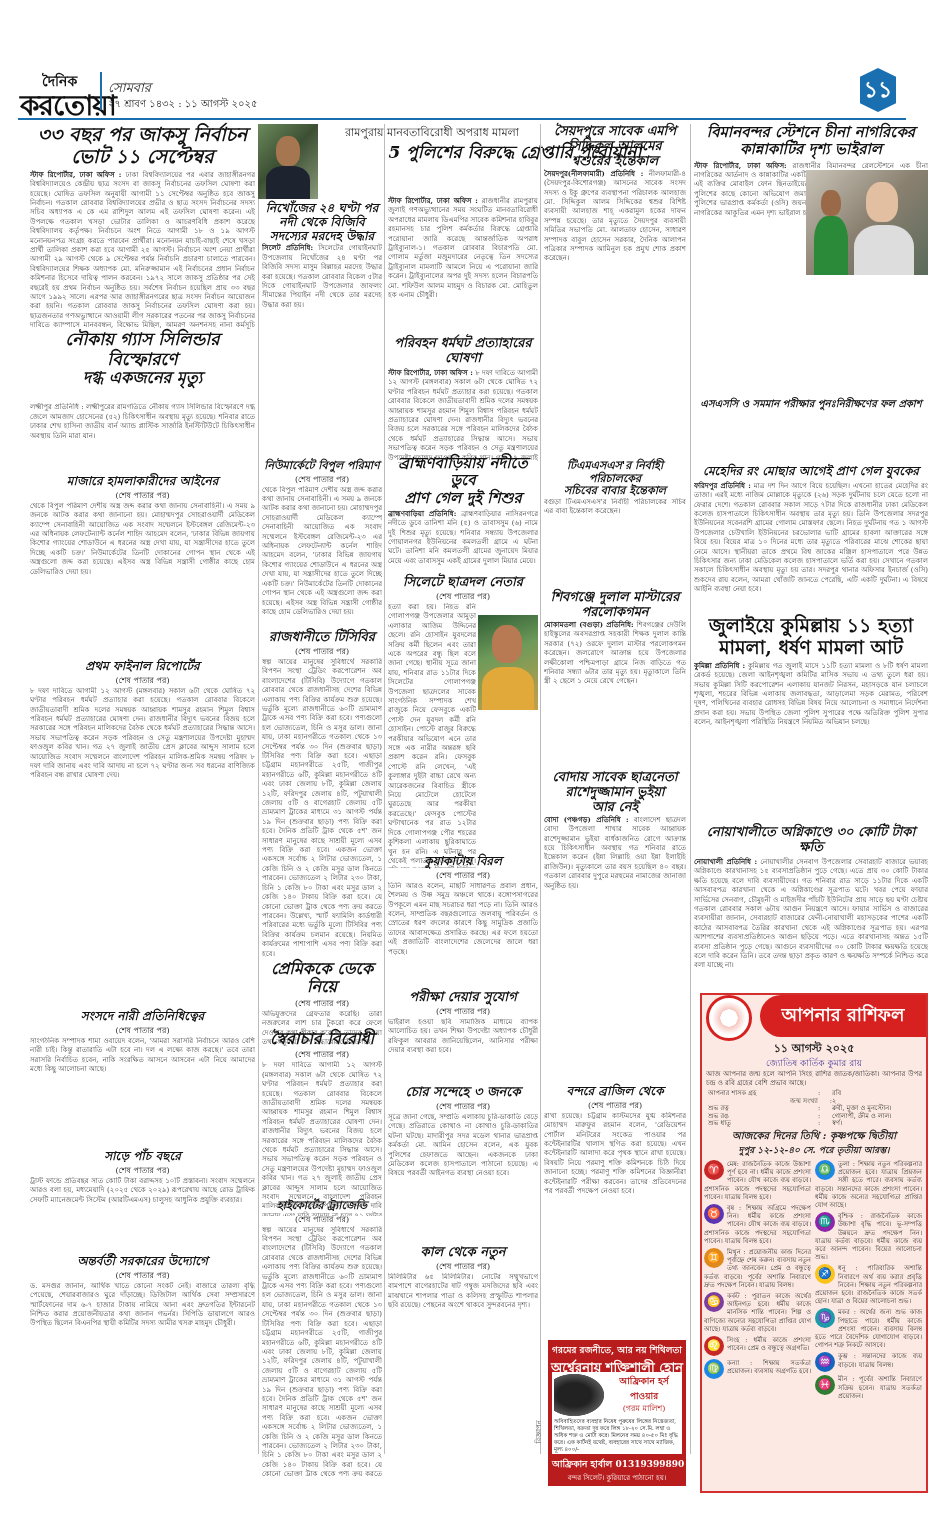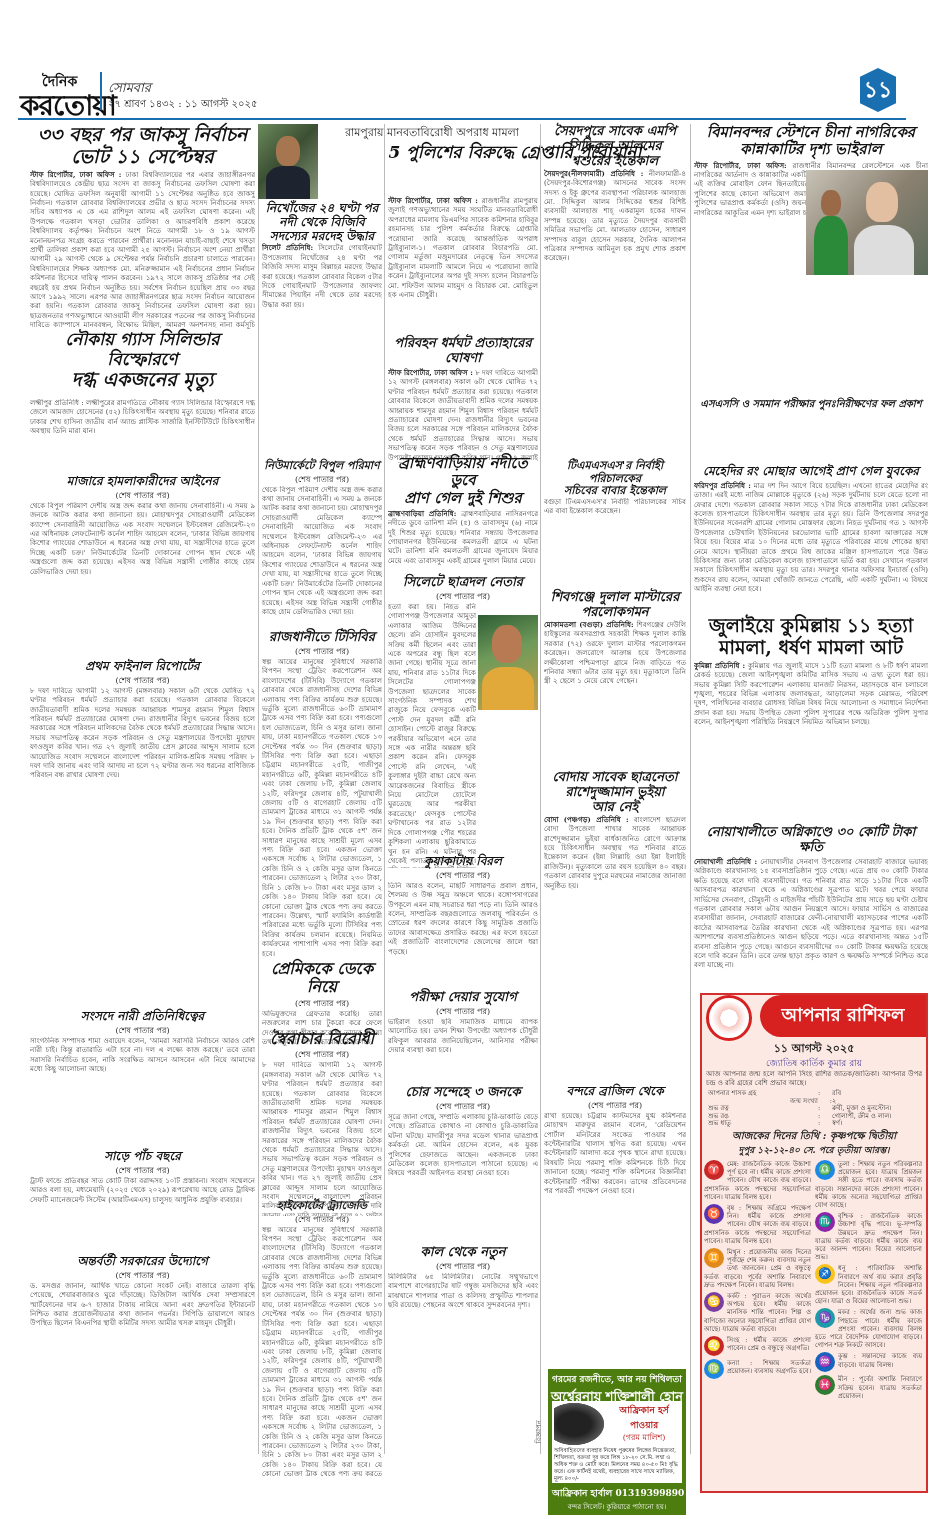--- a/index.html
+++ b/index.html
@@ -17,21 +17,21 @@
 .body{font-size:7px;line-height:9.4px;color:#444;text-align:justify;overflow:hidden}
 .sub{font-size:8px;text-align:center;color:#222}
 .byline{font-weight:bold;color:#222}
 .photo{background:linear-gradient(135deg,#6b8a5c,#3c4f33 45%,#8a9a7a);overflow:hidden}
 .photo .face{position:absolute;border-radius:45% 45% 40% 40%;background:#a5764f}
 .photo .shirt{position:absolute;background:#1d2430;border-radius:40% 40% 0 0}
 .horo-box{left:700px;top:993px;width:228px;height:500px;background:#fde9e3;border:2px solid #d32f2f}
 .horo-head{left:760px;top:995px;width:166px;height:42px;background:#d72121;border-radius:22px 0 0 22px;color:#fff;font-family:"DejaVu Sans",sans-serif;font-size:18px;font-weight:bold;display:flex;align-items:center;justify-content:center}
 .zodiac-wheel{left:706px;top:995px;width:46px;height:46px;border-radius:50%;border:3px solid #d72121;background:radial-gradient(circle,#fff 30%,#f7c7c0 31%,#fff 60%)}
 .sign-icon{width:20px;height:20px;border-radius:50%;display:inline-flex;align-items:center;justify-content:center;color:#fff;font-size:11px;float:left;margin-right:3px}
-.ad{left:548px;top:1369px;width:138px;height:146px;background:#4d7c0f;color:#fff}
+.ad{left:548px;top:1340px;width:138px;height:146px;background:#b91c1c;color:#fff}
 .ad-inner{position:absolute;left:4px;top:32px;width:130px;height:82px;background:#fff;color:#111}
 .col-rule{width:1px;background:#bbb}
 .vert-text{left:533px;top:1420px;writing-mode:vertical-rl;transform:rotate(180deg);font-size:7px;color:#555}
 </style>
 </head>
 <body>
 
 <div class="abs masthead">
   <div class="abs logo-top">দৈনিক</div>
   <div class="abs logo-main">করতোয়া</div>
@@ -43,22 +43,22 @@
 </div>
 
 <div class="abs" style="left:30px;top:124px;width:225px">
   <div class="headline" style="font-size:19px">৩৩ বছর পর জাকসু নির্বাচন</div>
   <div class="headline" style="font-size:19px">ভোট ১১ সেপ্টেম্বর</div>
   <div class="body" style="height:160px;margin-top:2px"><span class="byline">স্টাফ রিপোর্টার, ঢাকা অফিস :</span> <span>ঢাকা বিশ্ববিদ্যালয়ের পর এবার জাহাঙ্গীরনগর বিশ্ববিদ্যালয়েও কেন্দ্রীয় ছাত্র সংসদ বা জাকসু নির্বাচনের তফসিল ঘোষণা করা হয়েছে। ঘোষিত তফসিল অনুযায়ী আগামী ১১ সেপ্টেম্বর অনুষ্ঠিত হবে জাকসু নির্বাচন। গতকাল রোববার বিশ্ববিদ্যালয়ের প্রভীর ও ছাত্র সংসদ নির্বাচনের সদস্য সচিব অধ্যাপক এ কে এম রাশিদুল আলম এই তফসিল ঘোষণা করেন। এই উপলক্ষে গতকাল খসড়া ভোটার তালিকা ও আচরণবিধি প্রকাশ করেছে বিশ্ববিদ্যালয় কর্তৃপক্ষ। নির্বাচনে অংশ নিতে আগামী ১৮ ও ১৯ আগস্ট মনোনয়নপত্র সংগ্রহ করতে পারবেন প্রার্থীরা। মনোনয়ন যাচাই-বাছাই শেষে খসড়া প্রার্থী তালিকা প্রকাশ করা হবে আগামী ২৫ আগস্ট। নির্বাচনে অংশ নেয়া প্রার্থীরা আগামী ২৯ আগস্ট থেকে ৯ সেপ্টেম্বর পর্যন্ত নির্বাচনি প্রচারণা চালাতে পারবেন। বিশ্ববিদ্যালয়ের শিক্ষক অধ্যাপক মো. মনিরুজ্জামান এই নির্বাচনের প্রধান নির্বাচন কমিশনার হিসেবে দায়িত্ব পালন করবেন। ১৯৭২ সালে জাকসু প্রতিষ্ঠার পর সেই বছরেই হয় প্রথম নির্বাচন অনুষ্ঠিত হয়। সর্বশেষ নির্বাচন হয়েছিল প্রায় ৩৩ বছর আগে ১৯৯২ সালে। এরপর আর জাহাঙ্গীরনগরের ছাত্র সংসদ নির্বাচন আয়োজন করা হয়নি। গতকাল রোববার জাকসু নির্বাচনের তফসিল ঘোষণা করা হয়। ছাত্রজনতার গণঅভ্যুত্থানে আওয়ামী লীগ সরকারের পতনের পর জাকসু নির্বাচনের দাবিতে ক্যাম্পাসে মানববন্ধন, বিক্ষোভ মিছিল, আমরণ অনশনসহ নানা কর্মসূচি পালন করেন শিক্ষার্থীরা। শিক্ষার্থীদের দাবির প্রেক্ষিতে অবশেষে নির্বাচনের তারিখ ঘোষণা করলো বিশ্ববিদ্যালয় প্রশাসন। এর আগে গত জুলাইয়ে ঢাকা বিশ্ববিদ্যালয় কেন্দ্রীয় ছাত্র সংসদ বা ডাকসু নির্বাচনের তফসিল ঘোষণা করে বিশ্ববিদ্যালয় কর্তৃপক্ষ।</span></div>
 </div>
 
 <div class="abs" style="left:30px;top:330px;width:225px">
   <div class="headline" style="font-size:17px">নৌকায় গ্যাস সিলিন্ডার বিস্ফোরণে</div>
-  <div class="headline" style="font-size:19px">দগ্ধ একজনের মৃত্যু</div>
-  <div class="body" style="height:90px;margin-top:8px">লক্ষ্মীপুর প্রতিনিধি : লক্ষ্মীপুরের রামগতিতে নৌকায় গ্যাস সিলিন্ডার বিস্ফোরণে দগ্ধ জেলে আমজাদ হোসেনের (৫২) চিকিৎসাধীন অবস্থায় মৃত্যু হয়েছে। শনিবার রাতে ঢাকার শেখ হাসিনা জাতীয় বার্ন অ্যান্ড প্লাস্টিক সার্জারি ইনস্টিটিউটে চিকিৎসাধীন অবস্থায় তিনি মারা যান।</div>
+  <div class="headline" style="font-size:16px">দগ্ধ একজনের মৃত্যু</div>
+  <div class="body" style="height:90px;margin-top:16px">লক্ষ্মীপুর প্রতিনিধি : লক্ষ্মীপুরের রামগতিতে নৌকায় গ্যাস সিলিন্ডার বিস্ফোরণে দগ্ধ জেলে আমজাদ হোসেনের (৫২) চিকিৎসাধীন অবস্থায় মৃত্যু হয়েছে। শনিবার রাতে ঢাকার শেখ হাসিনা জাতীয় বার্ন অ্যান্ড প্লাস্টিক সার্জারি ইনস্টিটিউটে চিকিৎসাধীন অবস্থায় তিনি মারা যান।</div>
 </div>
 
 <div class="abs" style="left:30px;top:475px;width:225px">
   <div class="headline" style="font-size:12px">মাজারে হামলাকারীদের আইনের</div>
   <div class="sub">(শেষ পাতার পর)</div>
   <div class="body" style="height:160px">থেকে বিপুল পরিমাণ দেশীয় অস্ত্র জব্দ করার কথা জানায় সেনাবাহিনী। এ সময় ৯ জনকে আটক করার কথা জানানো হয়। মোহাম্মদপুর সোহরাওয়ার্দী মেডিকেল ক্যাম্পে সেনাবাহিনী আয়োজিত এক সংবাদ সম্মেলনে ইস্টবেঙ্গল রেজিমেন্ট-২৩ এর অধিনায়ক লেফটেন্যান্ট কর্নেল শাহিদ আহমেদ বলেন, 'ঢাকার বিভিন্ন জায়গায় কিশোর গ্যাংয়ের শোডাউনে এ ধরনের অস্ত্র দেখা যায়, যা সন্ত্রাসীদের হাতে তুলে দিচ্ছে একটি চক্র।' নিউমার্কেটের তিনটি দোকানের গোপন স্থান থেকে এই অস্ত্রগুলো জব্দ করা হয়েছে। এইসব অস্ত্র বিভিন্ন সন্ত্রাসী গোষ্ঠীর কাছে হোম ডেলিভারিও দেয়া হয়।</div>
 </div>
 
 <div class="abs" style="left:30px;top:660px;width:225px">
   <div class="headline" style="font-size:12px">প্রথম ফাইনাল রিপোর্টের</div>
@@ -295,21 +295,21 @@
       <span style="width: 14px;">:</span>
       <span>স্বর্ণ।</span>
     </div>
   </div>
 <div class="abs" style="left:704px;top:1128px;width:220px;text-align:center;font-size:10px;font-weight:bold;font-style:italic">আজকের দিনের তিথি : কৃষ্ণপক্ষে দ্বিতীয়া</div>
 <div class="abs" style="left:704px;top:1143px;width:220px;text-align:center;font-size:9px;font-weight:bold;font-style:italic">দুপুর ১২-১২-৪০ সে. পরে তৃতীয়া আরম্ভ।</div>
 <div class="abs" style="left:704px;top:1160px;width:107px" id="signs-left">
     <div style="font-size: 6.5px; line-height: 8.2px; color: rgb(51, 51, 51); text-align: justify; margin-bottom: 3px; overflow: hidden; max-height: 64px;"><span class="sign-icon" style="background: rgb(198, 40, 40);">♈</span><span>মেষ: রাজনৈতিক কাজে উচ্চাশা পূর্ণ হবে না। ধর্মীয় কাজে প্রশংসা পাবেন। যৌথ কাজে ব্যয় বাড়বে। প্রশাসনিক কাজে পদস্থদের সহযোগিতা পাবেন। যাত্রায় বিলম্ব হবে।</span></div>
     <div style="font-size: 6.5px; line-height: 8.2px; color: rgb(51, 51, 51); text-align: justify; margin-bottom: 3px; overflow: hidden; max-height: 64px;"><span class="sign-icon" style="background: rgb(94, 53, 177);">♉</span><span>বৃষ : শিক্ষায় অগ্রিমে পদক্ষেপ নিন। ধর্মীয় কাজে প্রশংসা পাবেন। যৌথ কাজে ব্যয় বাড়বে। প্রশাসনিক কাজে পদস্থদের সহযোগিতা পাবেন। যাত্রায় বিলম্ব হবে।</span></div>
     <div style="font-size: 6.5px; line-height: 8.2px; color: rgb(51, 51, 51); text-align: justify; margin-bottom: 3px; overflow: hidden; max-height: 64px;"><span class="sign-icon" style="background: rgb(224, 138, 30);">♊</span><span>মিথুন : প্রয়োজনীয় কাজ দিনের পূর্বাহ্নে শেষ করুন। ব্যবসায় নতুন তথ্য জানবেন। প্রেম ও বন্ধুত্বে কর্তব্য বাড়বে। পূর্বের অশান্তি নিবারণে দ্রুত পদক্ষেপ নিবেন। যাত্রায় বিলম্ব।</span></div>
-    <div style="font-size: 6.5px; line-height: 8.2px; color: rgb(51, 51, 51); text-align: justify; margin-bottom: 3px; overflow: hidden; max-height: 64px;"><span class="sign-icon" style="background: rgb(123, 63, 160);">♋</span><span>কর্কট : পুরাতন কাজে অর্থের অপচয় হবে। ধর্মীয় কাজে মানসিক শান্তি পাবেন। শিল্প ও বাণিজ্যে অন্যের সহযোগিতা প্রাপ্তির যোগ আছে। যাত্রায় কর্তব্য বাড়বে।</span></div>
+    <div style="font-size: 6.5px; line-height: 8.2px; color: rgb(51, 51, 51); text-align: justify; margin-bottom: 3px; overflow: hidden; max-height: 64px;"><span class="sign-icon" style="background: rgb(123, 63, 160);">♋</span><span>কর্কট : পুরাতন কাজে অর্থের আইনগত় হবে। ধর্মীয় কাজে মানসিক শান্তি পাবেন। শিল্প ও বাণিজ্যে অন্যের সহযোগিতা প্রাপ্তির যোগ আছে। যাত্রায় কর্তব্য বাড়বে।</span></div>
     <div style="font-size: 6.5px; line-height: 8.2px; color: rgb(51, 51, 51); text-align: justify; margin-bottom: 3px; overflow: hidden; max-height: 24px;"><span class="sign-icon" style="background: rgb(198, 40, 40);">♌</span><span>সিংহ : ধর্মীয় কাজে প্রশংসা পাবেন। প্রেম ও বন্ধুত্বে অগ্রগতি।</span></div>
     <div style="font-size: 6.5px; line-height: 8.2px; color: rgb(51, 51, 51); text-align: justify; margin-bottom: 3px; overflow: hidden; max-height: 24px;"><span class="sign-icon" style="background: rgb(30, 136, 229);">♍</span><span>কন্যা : শিক্ষায় সতর্কতা প্রয়োজন। ব্যবসায় অগ্রগতি হবে।</span></div>
   </div>
 <div class="abs" style="left:815px;top:1160px;width:107px" id="signs-right">
     <div style="font-size: 6.5px; line-height: 8.2px; color: rgb(51, 51, 51); text-align: justify; margin-bottom: 3px; overflow: hidden; max-height: 64px;"><span class="sign-icon" style="background: rgb(30, 136, 229);">♎</span><span>তুলা : শিক্ষায় নতুন পরিকল্পনার প্রয়োজন হবে। যাত্রায় প্রিয়জন সঙ্গী হতে পারে। ব্যবসায় কর্তব্য বাড়বে। সন্তানদের কাজে প্রশংসা পাবেন। ধর্মীয় কাজে অন্যের সহযোগিতা প্রাপ্তির যোগ আছে।</span></div>
     <div style="font-size: 6.5px; line-height: 8.2px; color: rgb(51, 51, 51); text-align: justify; margin-bottom: 3px; overflow: hidden; max-height: 64px;"><span class="sign-icon" style="background: rgb(142, 36, 170);">♏</span><span>বৃশ্চিক : রাজনৈতিক কাজে উচ্চাশা বৃদ্ধি পাবে। ভূ-সম্পত্তি উন্নয়নে দ্রুত পদক্ষেপ নিন। যাত্রায় কর্তব্য বাড়বে। ধর্মীয় কাজে ব্যয় করে আনন্দ পাবেন। বিয়ের আলোচনা শুভ।</span></div>
     <div style="font-size: 6.5px; line-height: 8.2px; color: rgb(51, 51, 51); text-align: justify; margin-bottom: 3px; overflow: hidden; max-height: 64px;"><span class="sign-icon" style="background: rgb(249, 195, 27);">♐</span><span>ধনু : পারিবারিক অশান্তি নিবারণে অর্থ ব্যয় করার প্রবৃত্তি নিবেন। শিক্ষায় নতুন পরিকল্পনার প্রয়োজন হবে। রাজনৈতিক কাজে সতর্ক হোন। যাত্রা ও বিয়ের আলোচনা শুভ।</span></div>
     <div style="font-size: 6.5px; line-height: 8.2px; color: rgb(51, 51, 51); text-align: justify; margin-bottom: 3px; overflow: hidden; max-height: 64px;"><span class="sign-icon" style="background: rgb(30, 154, 168);">♑</span><span>মকর : অর্থের জন্য শুভ কাজ পিছাতে পারে। ধর্মীয় কাজে প্রশংসা পাবেন। ব্যবসায় বিলম্ব হতে পারে বৈদেশিক যোগাযোগ বাড়বে। গোপন শত্রু নিকটে আসবে।</span></div>
     <div style="font-size: 6.5px; line-height: 8.2px; color: rgb(51, 51, 51); text-align: justify; margin-bottom: 3px; overflow: hidden; max-height: 24px;"><span class="sign-icon" style="background: rgb(21, 101, 192);">♒</span><span>কুম্ভ : সন্তানদের কাজে ব্যয় বাড়বে। যাত্রায় বিলম্ব।</span></div>
     <div style="font-size: 6.5px; line-height: 8.2px; color: rgb(51, 51, 51); text-align: justify; margin-bottom: 3px; overflow: hidden; max-height: 24px;"><span class="sign-icon" style="background: rgb(46, 125, 50);">♓</span><span>মীন : পূর্বের অশান্তি নিবারণে সক্রিয় হবেন। যাত্রায় সতর্কতা প্রয়োজন।</span></div>

